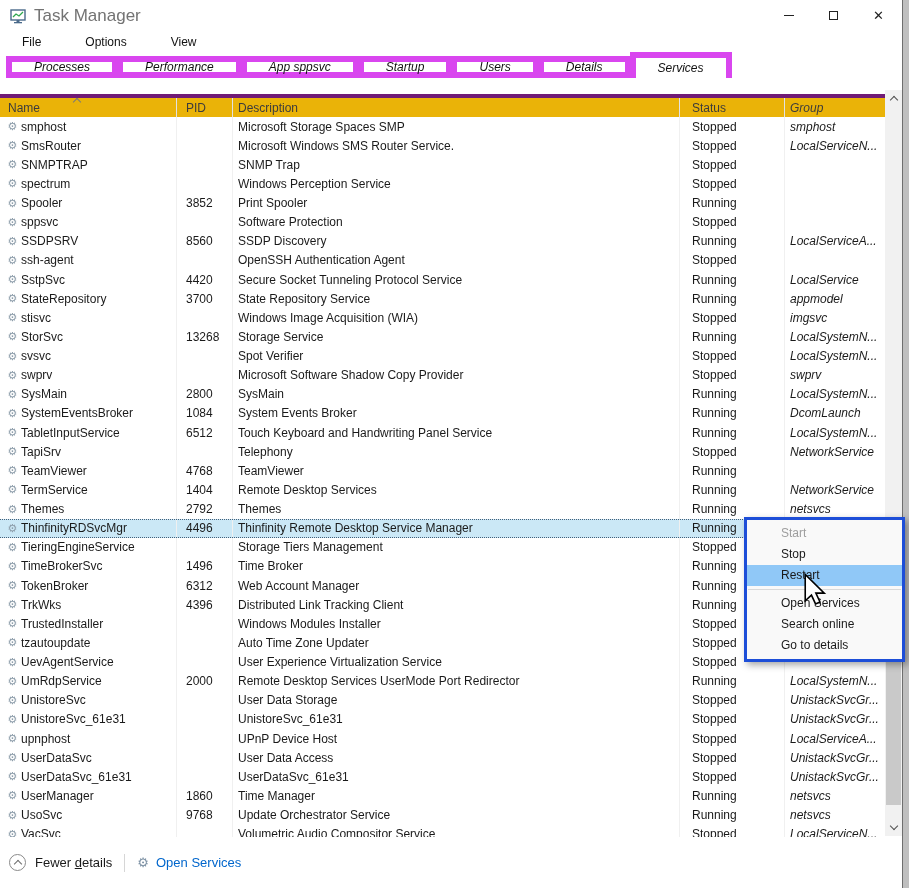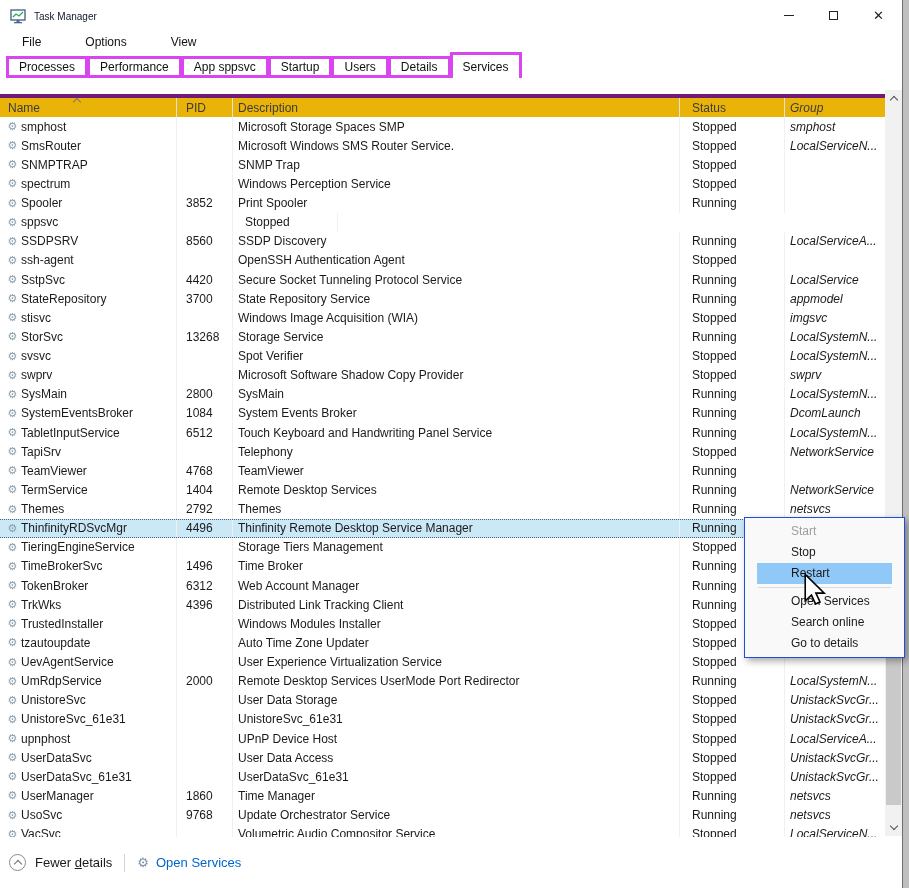--- a/index.html
+++ b/index.html
@@ -2,34 +2,34 @@
 <html><head>
 <meta charset="utf-8">
 <style>
   * { margin:0; padding:0; box-sizing:border-box; }
   html,body { width:909px; height:888px; background:#bfbfbf; font-family:"Liberation Sans", sans-serif; overflow:hidden; }
   #window { position:absolute; left:0; top:0; width:903px; height:888px; background:#fff; border-right:1px solid #6e6e6e; }
 
   
   #titlebar { position:absolute; left:0; top:0; width:100%; height:32px; background:#fff; display:flex; align-items:center; }
   #app-icon { margin-left:10px; width:16px; height:16px; }
-  #title-text { margin-left:8px; font-size:10px; color:#0f172a; }
+  #title-text { margin-left:8px; font-size:17px; color:#737373; }
   #win-controls { position:absolute; right:1px; top:0; height:30px; display:flex; }
   .win-btn { width:45px; height:30px; display:flex; align-items:center; justify-content:center; background:#fff; }
   .glyph-min { width:10px; height:1px; background:#222; }
   .glyph-max { width:9px; height:9px; border:1px solid #222; }
   .glyph-close { font-size:13px; color:#222; line-height:1; }
 
   
   #menubar { position:absolute; left:0; top:32px; width:100%; height:20px; display:flex; align-items:center; background:#fff; }
   .menu-item { font-size:12px; color:#111; padding:2px 22px; }
 
   
   #tabstrip { position:absolute; left:6px; top:52px; height:26px; display:flex; align-items:flex-end; }
-  .tab { height:22px; padding:0 10px; display:flex; align-items:center; font-size:12px; color:#111; background:#fff; border:3px solid #d946ef; margin-left:-1px; }
+  .tab { height:22px; padding:0 22px; display:flex; align-items:center; font-size:12px; color:#111; background:#fff; border:6px solid #d946ef; margin-left:-1px;font-style:italic; }
   .tab:first-child { margin-left:0; }
   .tab.active { height:26px; border-bottom:none; background:#fff; position:relative; z-index:2; }
 
   
   #table { position:absolute; left:0; top:94px; width:885px; height:746px; border-top:4px solid #701a75; border-bottom:1px solid #dcdcdc; background:#eab308; }
   #thead { display:flex; height:19px; position:relative; }
   .hcell { font-size:12px; color:#3c3c3c; display:flex; align-items:center; border-right:1px solid #e2e2e2; }
   .cell  { font-size:12px; color:#1a1a1a; display:flex; align-items:center; border-right:1px solid #f0f0f0; overflow:hidden; white-space:nowrap; }
   .c-name   { width:177px; padding-left:8px; }
   .c-pid    { width:56px;  padding-left:9px; }
@@ -57,21 +57,21 @@
   #fewer-circle { width:17px; height:17px; border:1px solid #8a8a8a; border-radius:50%; display:flex; align-items:center; justify-content:center; }
   #fewer-circle .chev { width:6px; height:6px; border-left:1px solid #6d6d6d; border-top:1px solid #6d6d6d; transform:rotate(45deg); margin-top:3px; }
   #fewer-label { margin-left:9px; font-size:13px; color:#1a1a1a; }
   #fewer-label .ak { text-decoration:underline; }
   #footer-sep { width:1px; height:18px; background:#d6d6d6; margin:0 12px; }
   #open-services-btn { display:flex; align-items:center; }
   #open-services-btn .gear2 { font-size:13px; color:#7f93a6; margin-right:7px; }
   #open-services-label { font-size:13px; color:#0066cc; }
 
   
-  #context-menu { position:absolute; left:744px; top:517px; width:161px; background:#f9f9f9; border:1px solid #1d4ed8; box-shadow:3px 3px 7px rgba(0,0,0,0.35); z-index:20; padding:3px 12px; }
+  #context-menu { position:absolute; left:744px; top:517px; width:161px; background:#f9f9f9; border:3px solid #1d4ed8; box-shadow:3px 3px 7px rgba(0,0,0,0.35); z-index:20; padding:3px 0; }
   .cm-item { height:21px; line-height:21px; padding-left:34px; font-size:12px; color:#1a1a1a; }
   .cm-item.disabled { color:#9e9e9e; }
   .cm-item.hl { background:#90c8f7; }
   .cm-sep { height:1px; background:#d9d9d9; margin:3px 1px; }
 
   
   #cursor { position:absolute; left:803px; top:573px; z-index:30; }
 
   #right-strip { position:absolute; left:903px; top:0; width:6px; height:888px; background:#bfbfbf; }
 </style>
@@ -176,20 +176,21 @@
           <div class="cell c-desc">Print Spooler</div>
           <div class="cell c-status">Running</div>
           <div class="cell c-group"></div>
         </div>
         <div class="row">
           <div class="cell c-name">
             <span class="gear">⚙</span>
             <span>sppsvc</span>
           </div>
           <div class="cell c-pid"></div>
+          <div class="cell c-desc">Software Protection</div>
           <div class="cell c-status">Stopped</div>
           <div class="cell c-group"></div>
         </div>
         <div class="row">
           <div class="cell c-name">
             <span class="gear">⚙</span>
             <span>SSDPSRV</span>
           </div>
           <div class="cell c-pid">8560</div>
           <div class="cell c-desc">SSDP Discovery</div>

